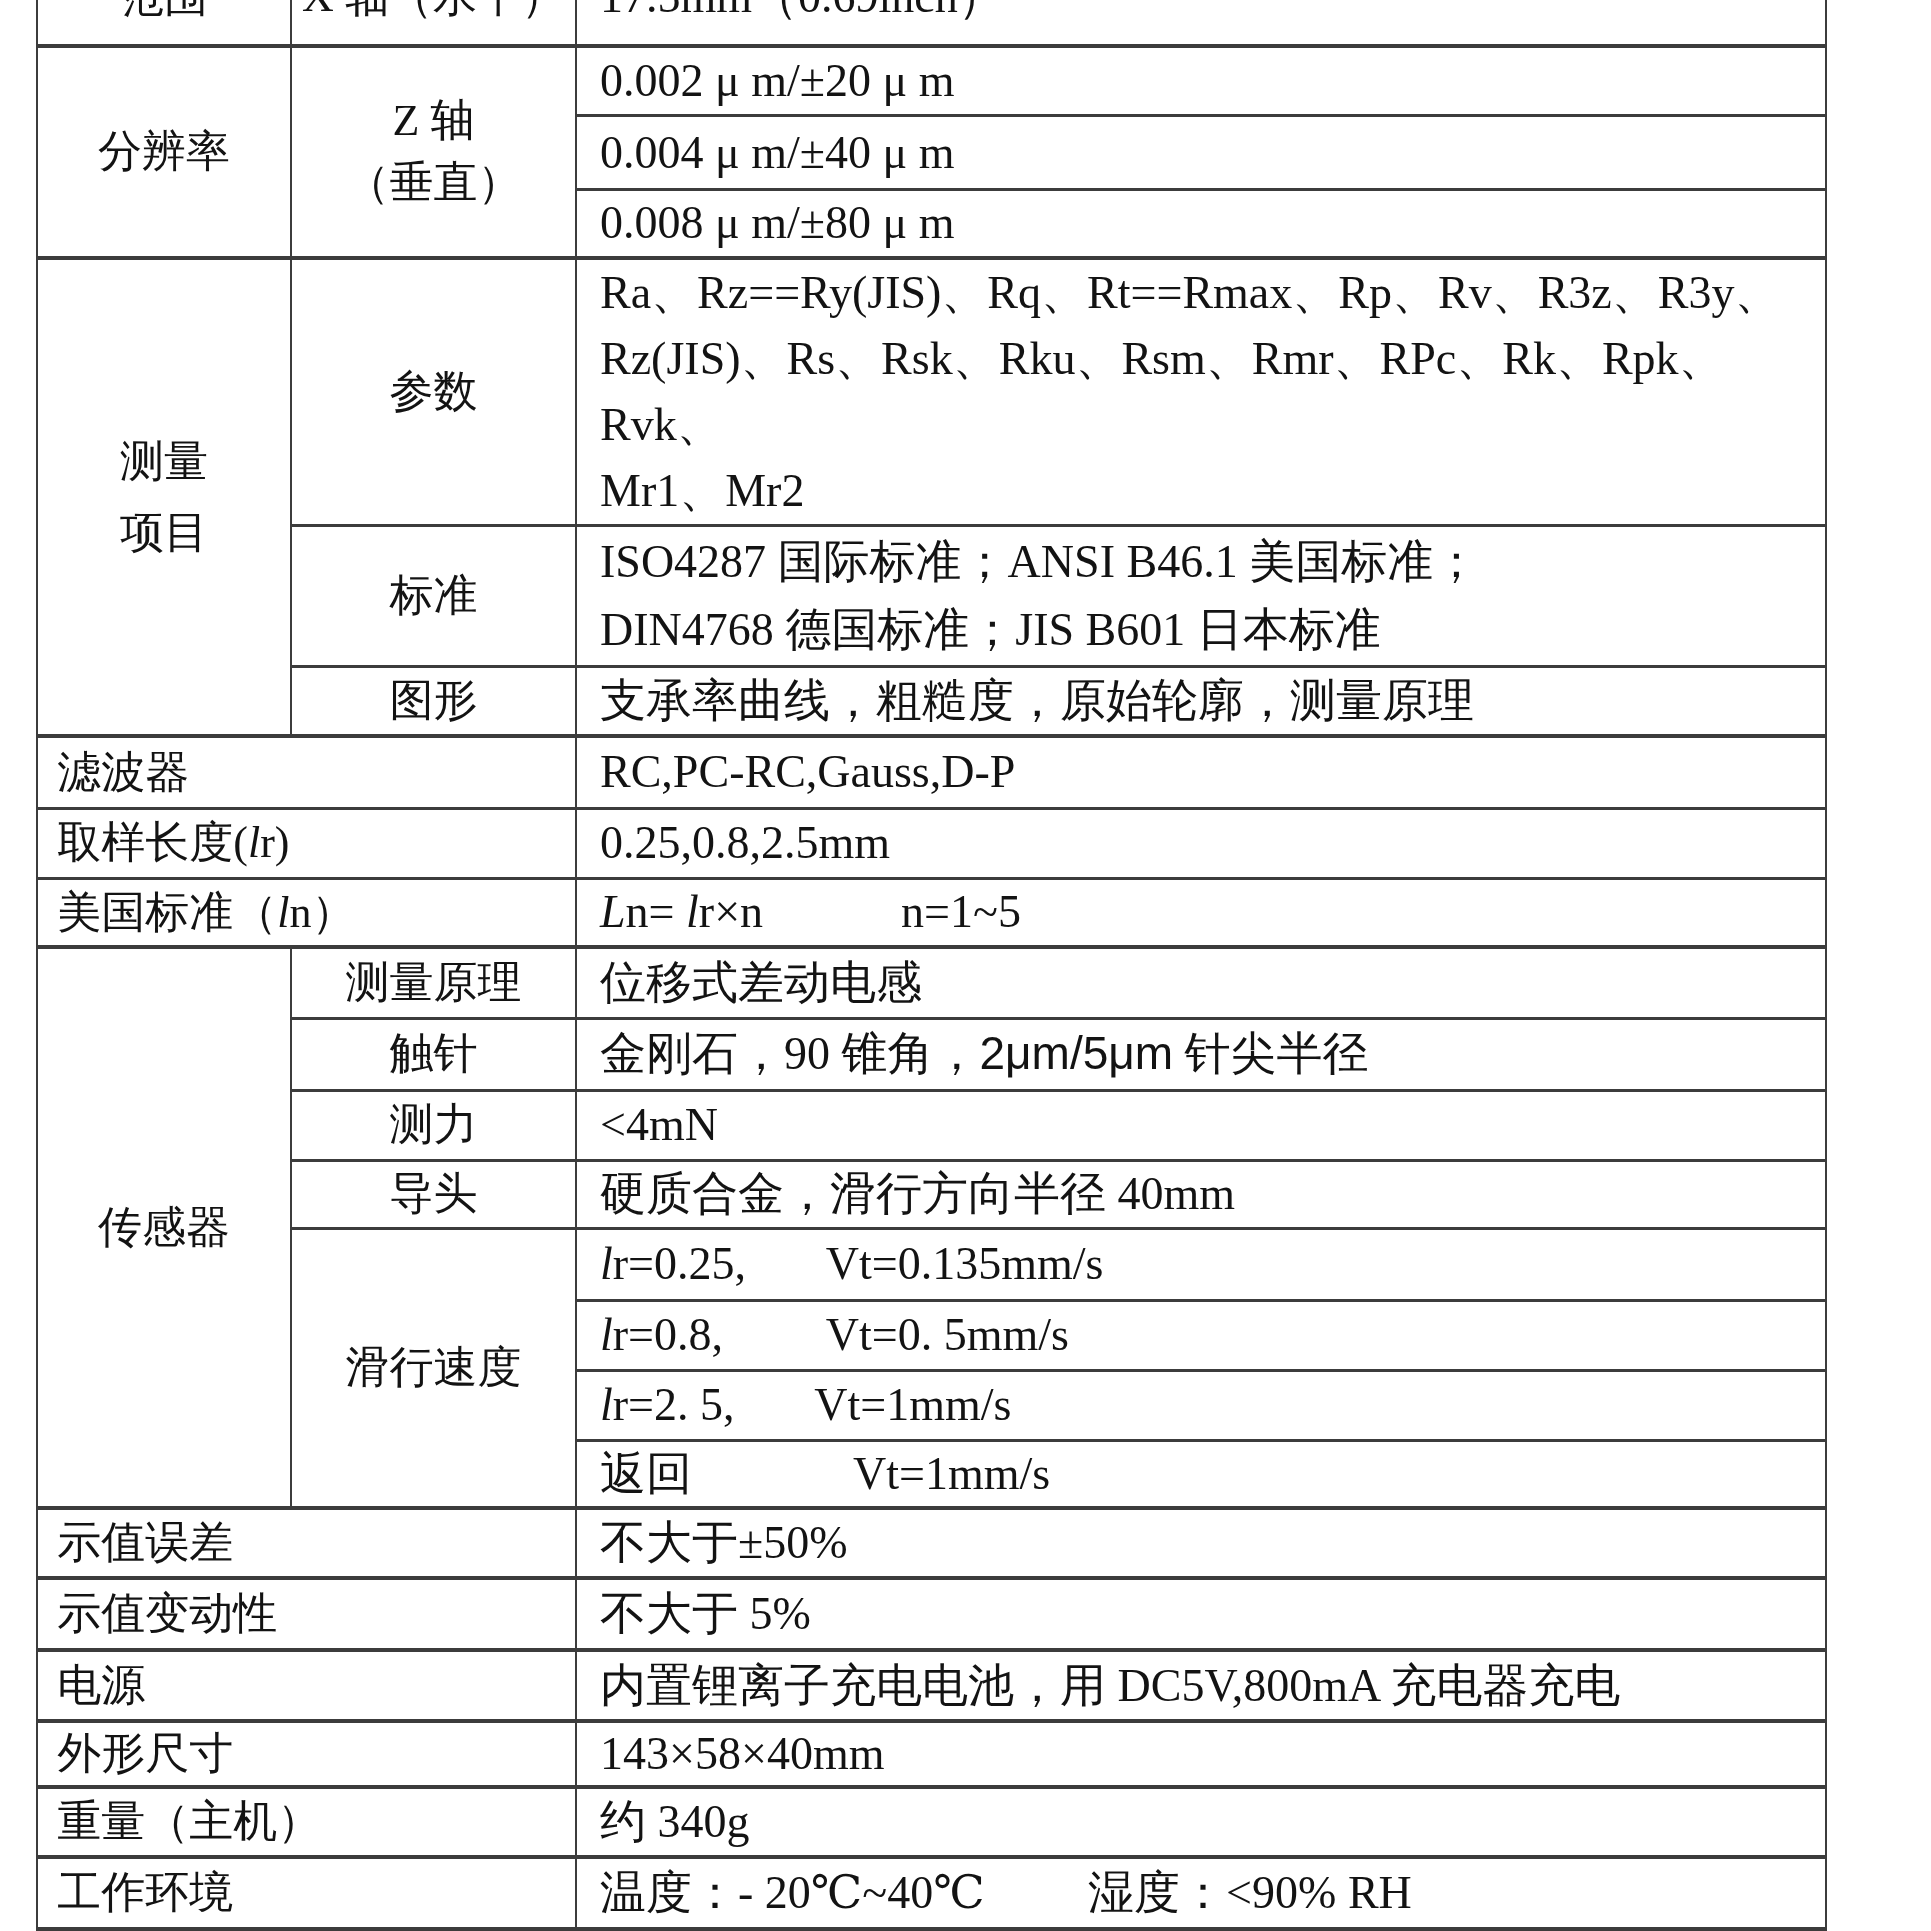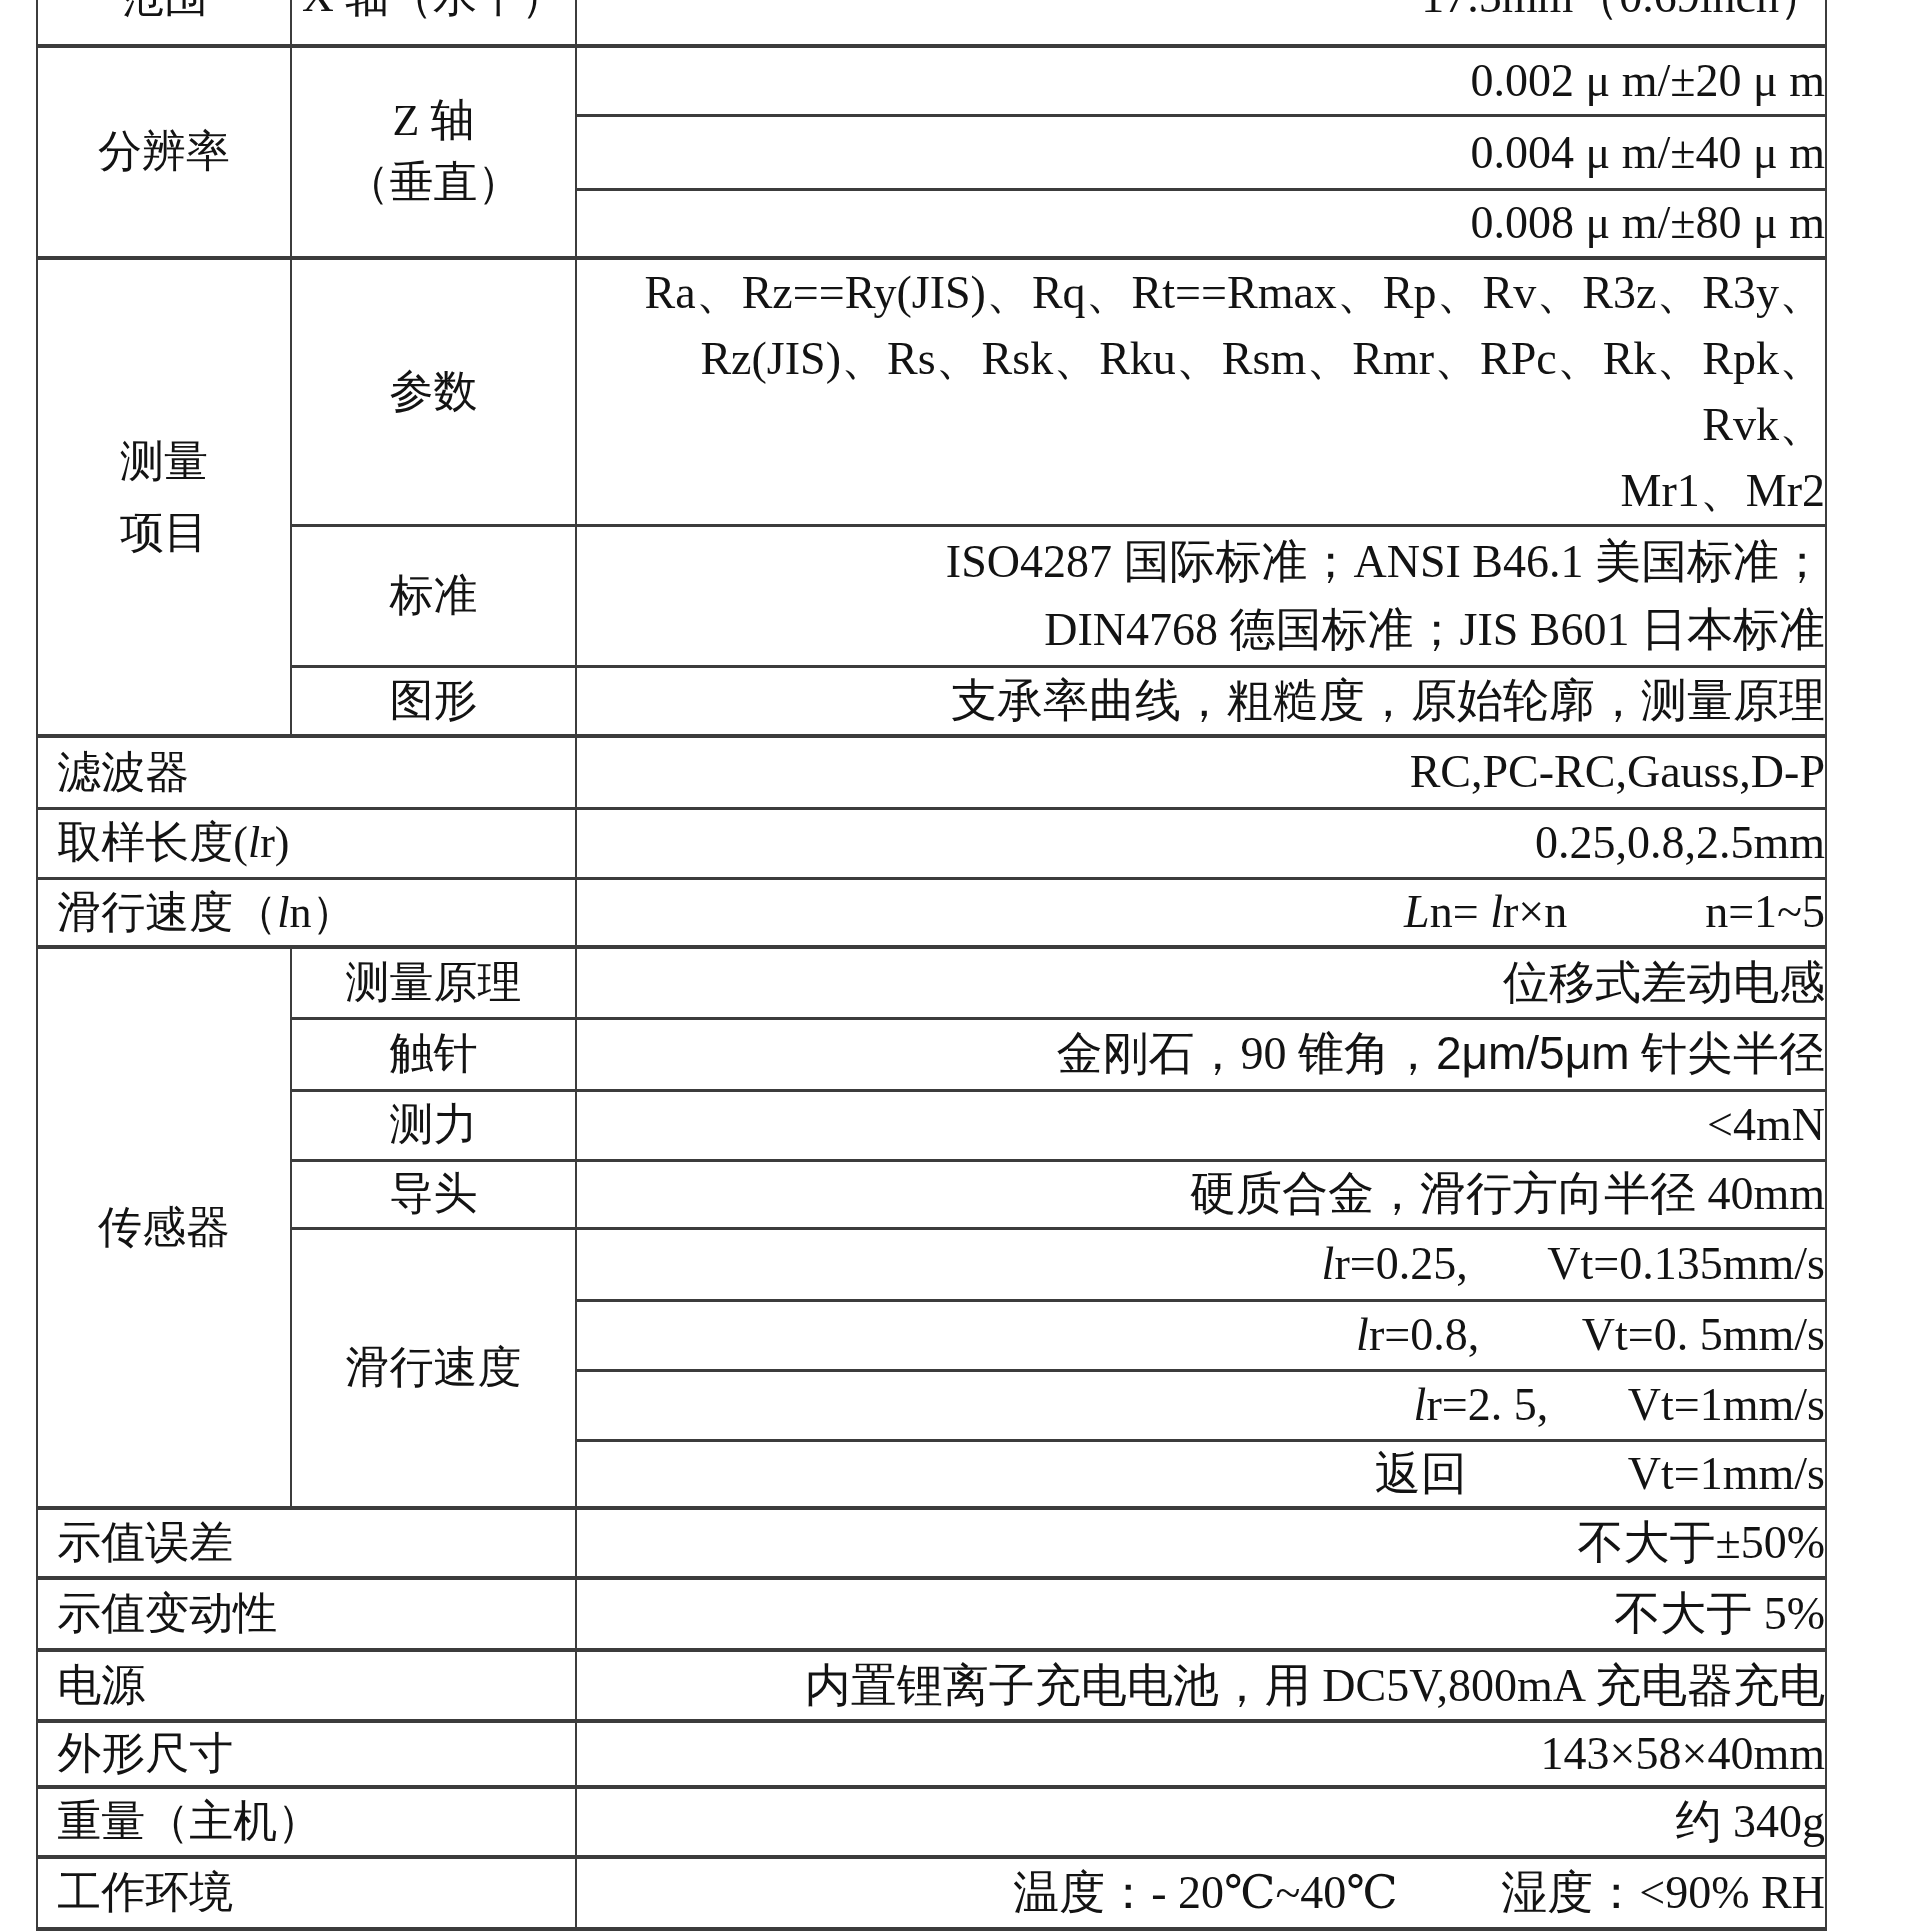--- a/index.html
+++ b/index.html
@@ -19,21 +19,21 @@
     color:#131313;
     padding:0;
     font-size:46px;
     line-height:1.3;
     overflow:hidden;
   }
   tr.t5 td{border-top-width:4.8px;}
   tr.t3 td{border-top-width:2.9px;}
   td.lbl{font-size:44px;text-align:center;}
   td.ml{font-size:44px;text-align:left;padding-left:19.3px;}
-  td.v{text-align:right;padding-left:23px;}
+  td.v{text-align:left;padding-left:23px;}
   .pre{white-space:pre;margin-left:16px;}
   .plines{white-space:pre-line;}
   .i{font-style:italic;}
   .sans{font-family:"Liberation Sans","DejaVu Sans",sans-serif;}
   td.params{line-height:66px;}
   td.stds{line-height:68px;}
   td.grp2{line-height:71px;}
   td.zaxis{line-height:62px;}
   
   tr.r1{height:97px;} tr.r2{height:70px;} tr.r3{height:74px;} tr.r4{height:68px;}
@@ -96,21 +96,21 @@
     <td class="ml" colspan="2">滤波器</td>
     <td class="v">RC,PC-RC,Gauss,D-P</td>
   </tr>
 
   <tr class="r9">
     <td class="ml" colspan="2"><span>取样长度(</span><span class="i">l</span><span>r)</span></td>
     <td class="v">0.25,0.8,2.5mm</td>
   </tr>
 
   <tr class="r10">
-    <td class="ml" colspan="2"><span>滑行速度（</span><span class="i">l</span><span>n）</span></td>
+    <td class="ml" colspan="2"><span>美国标准（</span><span class="i">l</span><span>n）</span></td>
     <td class="v pre"><span class="i">L</span><span>n= </span><span class="i">l</span><span>r×n            n=1~5</span></td>
   </tr>
 
   <tr class="r11 t5">
     <td class="lbl" rowspan="8">传感器</td>
     <td class="lbl">测量原理</td>
     <td class="v">位移式差动电感</td>
   </tr>
   <tr class="r12 t3">
     <td class="lbl">触针</td>

